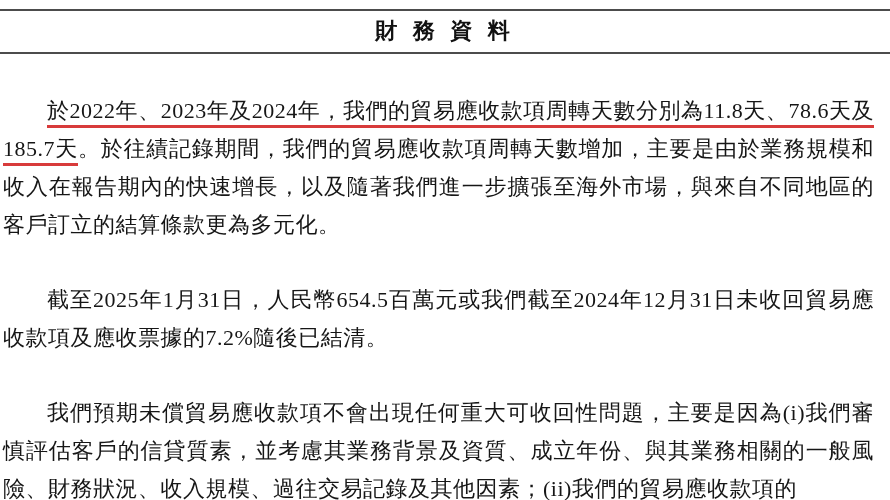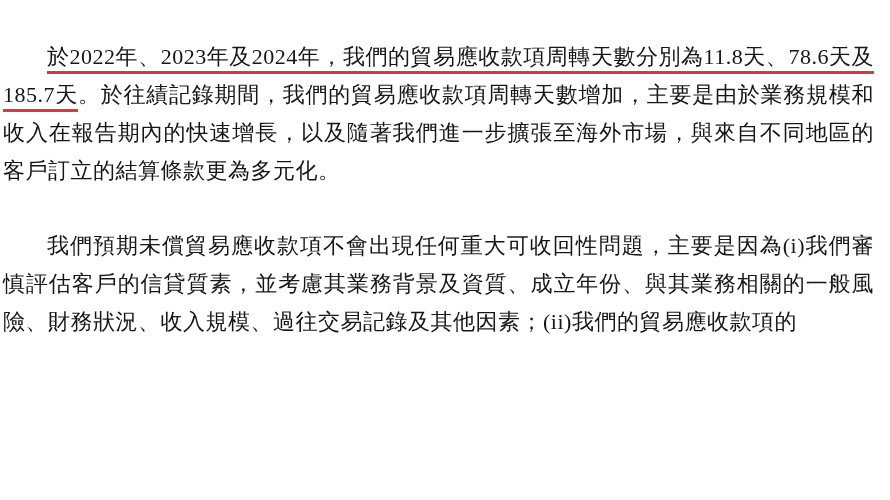--- a/index.html
+++ b/index.html
@@ -53,23 +53,27 @@
   .red-underline {
     border-bottom: 3px solid #d83b3b;
     padding-bottom: 2px;
   }
 </style>
 </head>
 <body>
 
 <div class="doc">
 
+  <div class="section-header">
+    <span class="section-title">財 務 資 料</span>
+  </div>
 
   <div class="content">
 
     <p class="para"><span class="red-underline">於2022年、2023年及2024年，我們的貿易應收款項周轉天數分別為11.8天、78.6天及185.7天</span><span>。於往績記錄期間，我們的貿易應收款項周轉天數增加，主要是由於業務規模和收入在報告期內的快速增長，以及隨著我們進一步擴張至海外市場，與來自不同地區的客戶訂立的結算條款更為多元化。</span></p>
 
+    <p class="para">截至2025年1月31日，人民幣654.5百萬元或我們截至2024年12月31日未收回貿易應收款項及應收票據的7.2%隨後已結清。</p>
 
     <p class="para">我們預期未償貿易應收款項不會出現任何重大可收回性問題，主要是因為(i)我們審慎評估客戶的信貸質素，並考慮其業務背景及資質、成立年份、與其業務相關的一般風險、財務狀況、收入規模、過往交易記錄及其他因素；(ii)我們的貿易應收款項的</p>
 
   </div>
 
 </div>
 
 </body></html>

